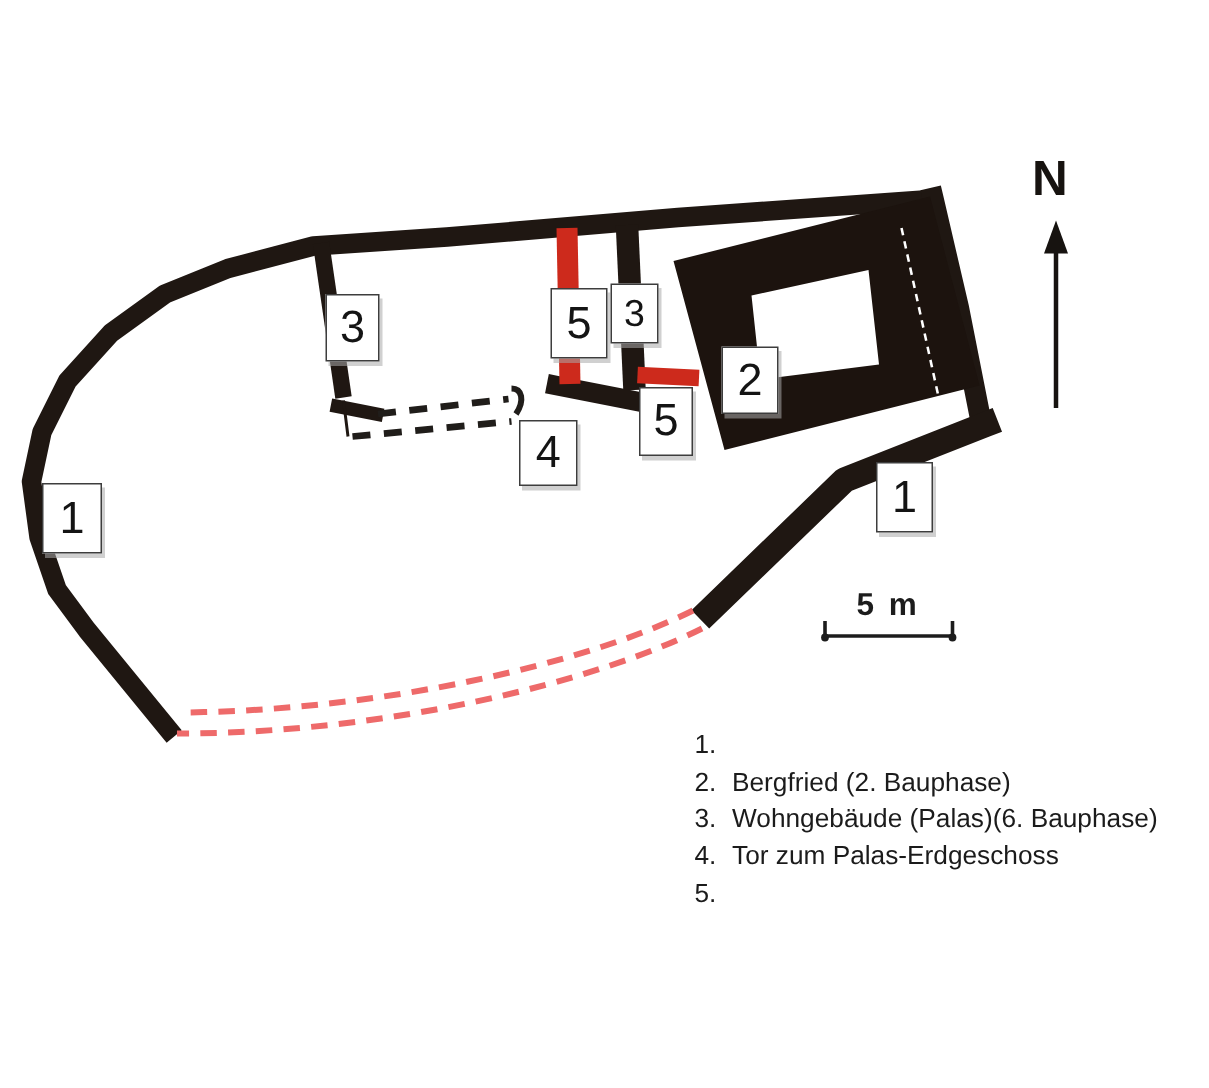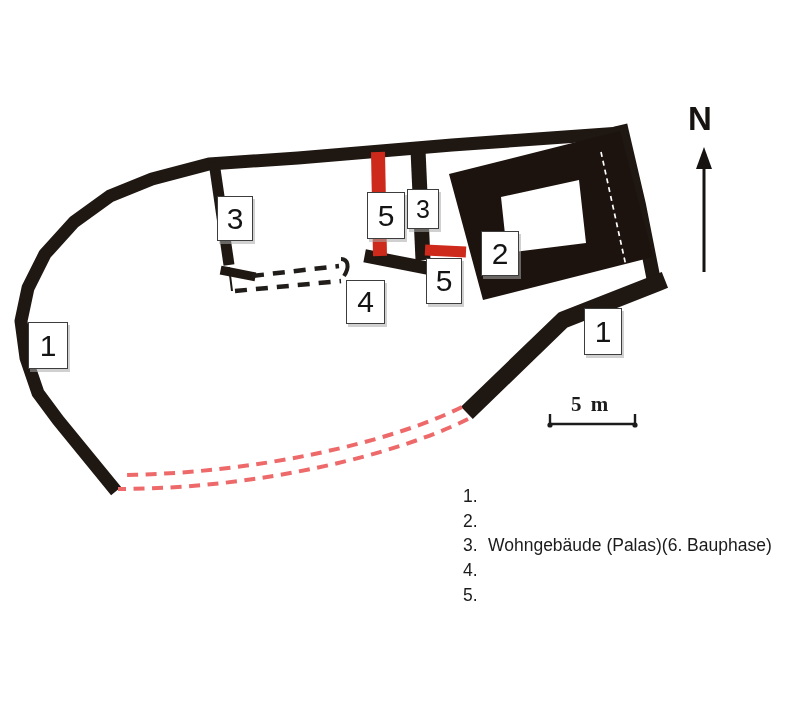--- a/index.html
+++ b/index.html
@@ -34,21 +34,21 @@
   .m4t  { left: 346px; top: 280px; width: 37px; height: 42px; }
   .m5l  { left: 426px; top: 258px; width: 34px; height: 44px; }
   .m1se { left: 584px; top: 308px; width: 36px; height: 45px; }
 
   .north-label {
     position: absolute; left: 688px; top: 100px;
     font-size: 33px; font-weight: 700; color: #171310;
   }
   .scale-label {
     position: absolute; left: 571px; top: 392px;
-    font-size: 21px; font-weight: 600; color: #1c1c1c; letter-spacing: 2px; font-family: Liberation Serif, serif;
+    font-size: 21px; font-weight: 600; color: #1c1c1c; letter-spacing: 2px;
   }
 
   .legend {
     position: absolute; left: 463px; top: 484px;
     color: #1b1b1b; font-size: 17.5px;
   }
   .legend-row { display: flex; line-height: 24.7px; }
   .legend-num { width: 25px; flex: 0 0 25px; }
   .legend-text { white-space: nowrap; }
 </style>
@@ -106,26 +106,28 @@
 
   <div class="north-label">N</div>
   <div class="scale-label">5 m</div>
 
   <div class="legend">
     <div class="legend-row">
       <span class="legend-num">1.</span>
     </div>
     <div class="legend-row">
       <span class="legend-num">2.</span>
+      <span class="legend-text">Bergfried (2. Bauphase)</span>
     </div>
     <div class="legend-row">
       <span class="legend-num">3.</span>
       <span class="legend-text">Wohngebäude (Palas)(6. Bauphase)</span>
     </div>
     <div class="legend-row">
       <span class="legend-num">4.</span>
+      <span class="legend-text">Tor zum Palas-Erdgeschoss</span>
     </div>
     <div class="legend-row">
       <span class="legend-num">5.</span>
     </div>
   </div>
 
 </div>
 
 </body></html>

